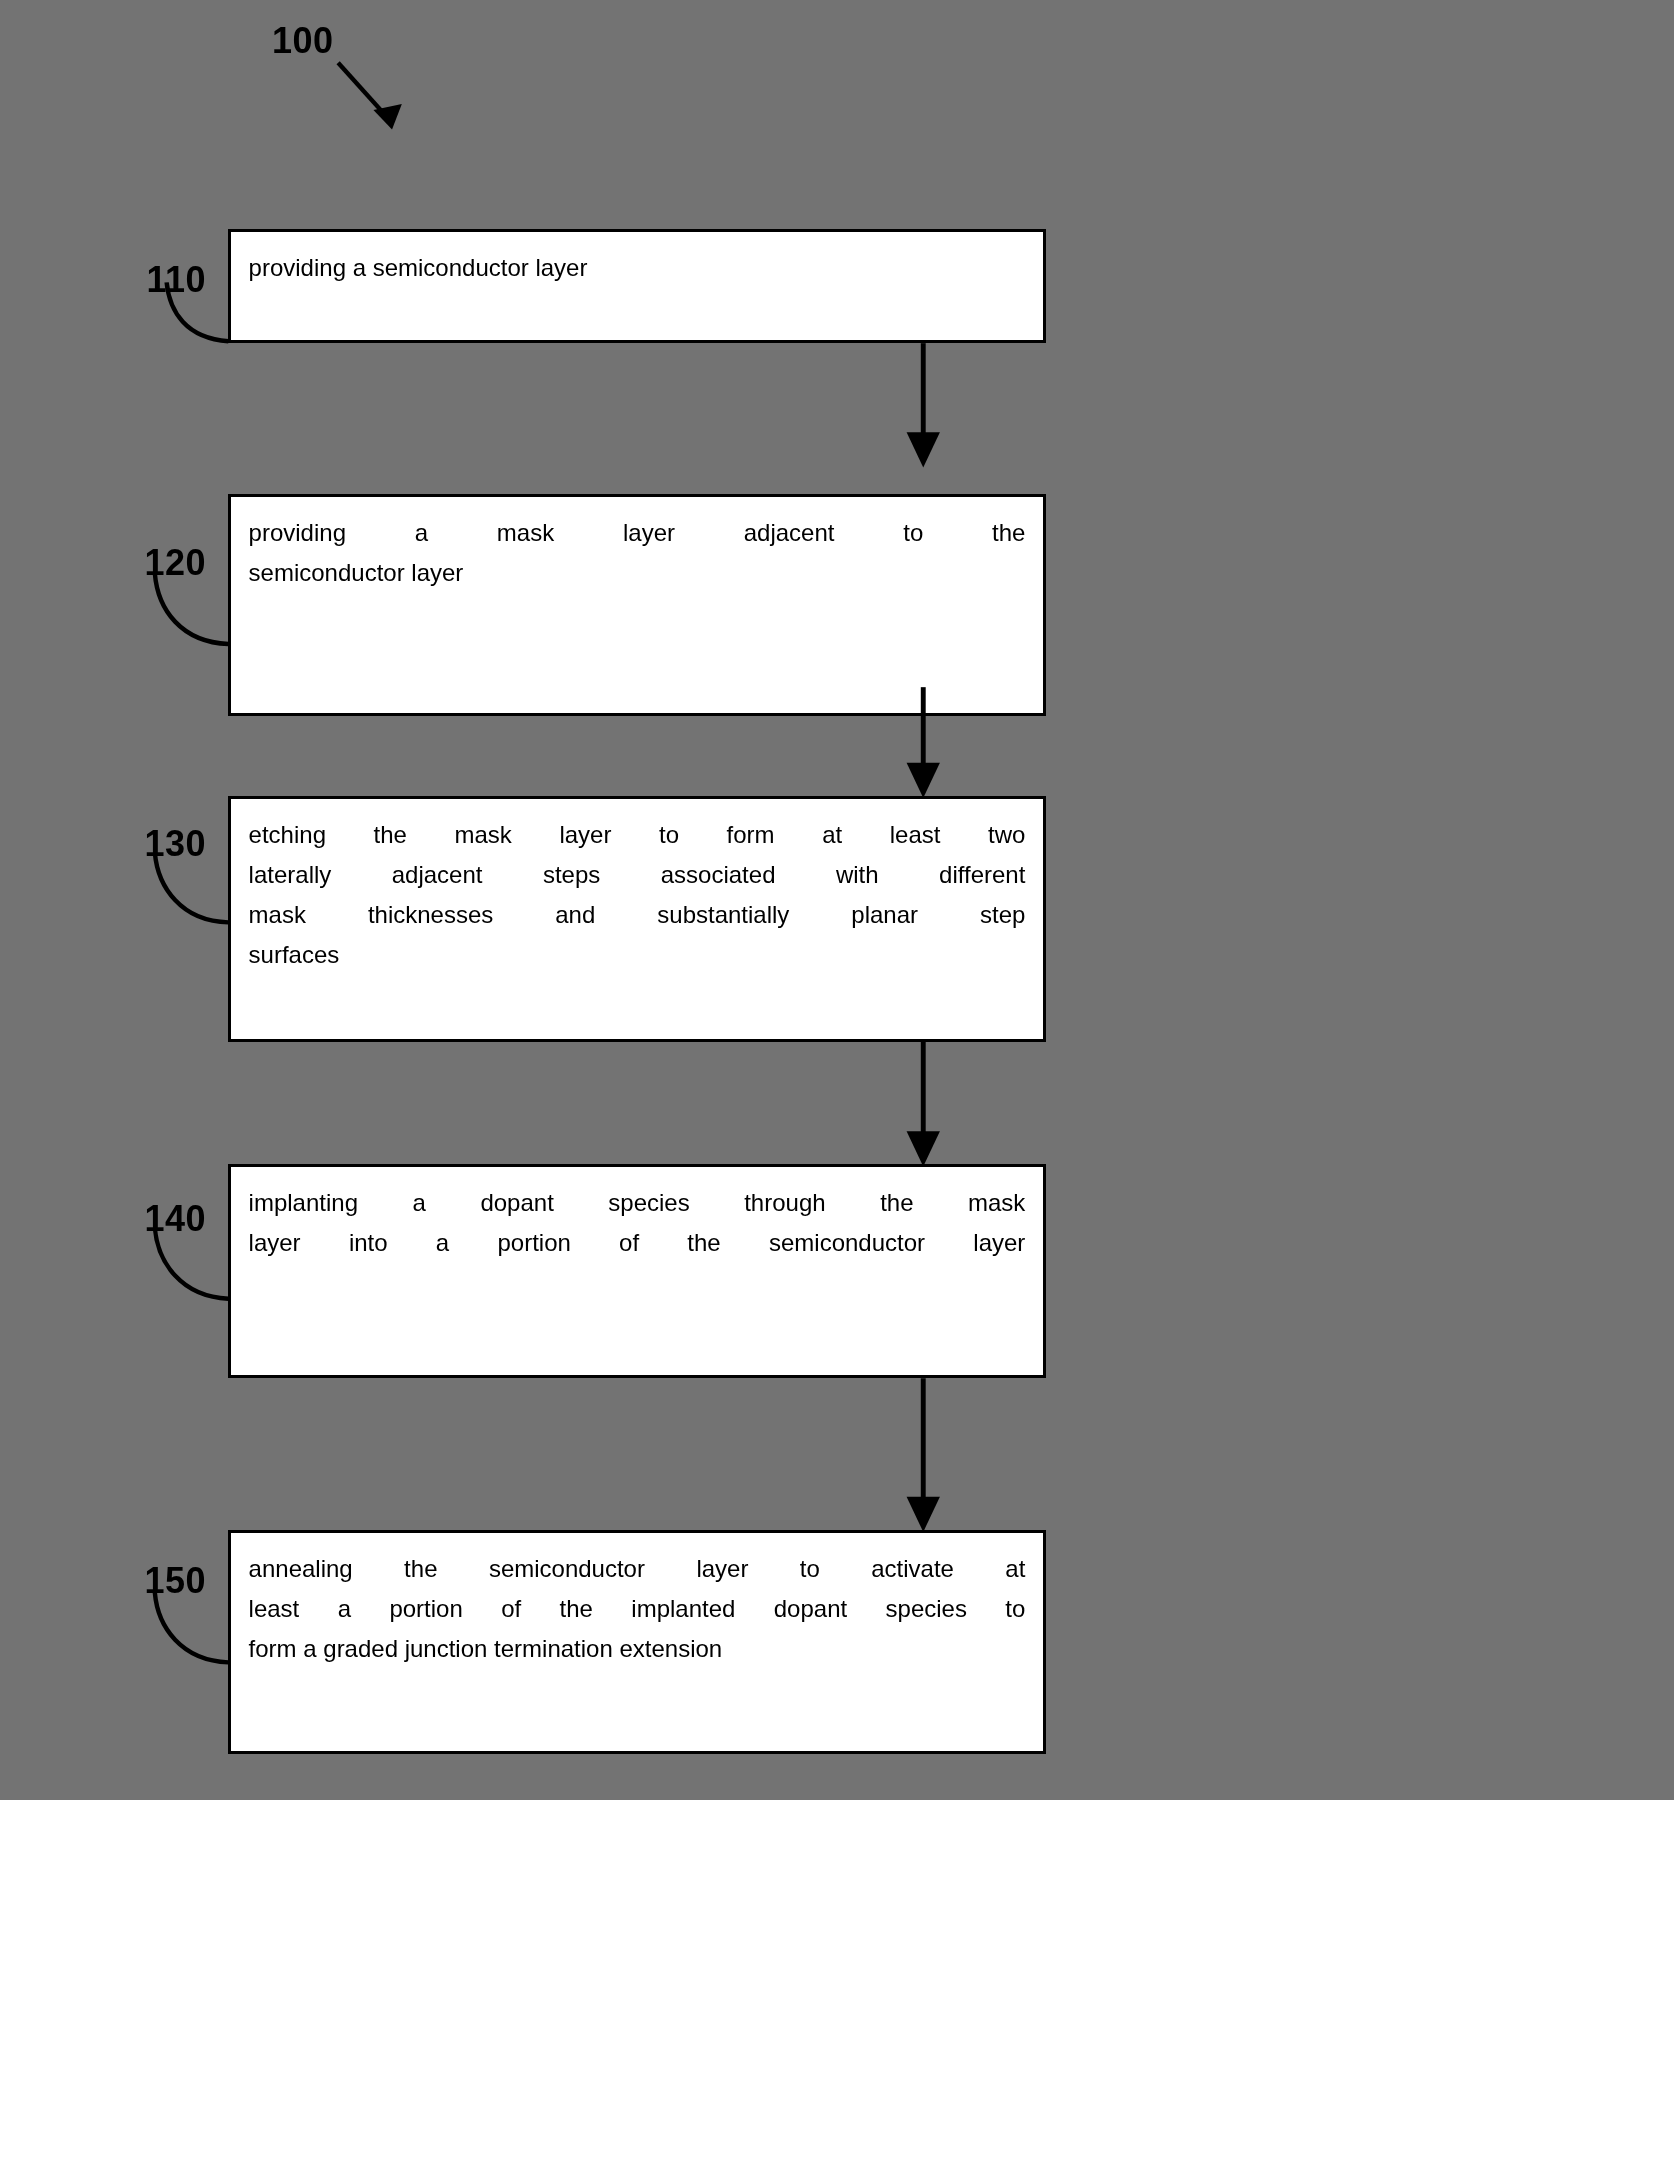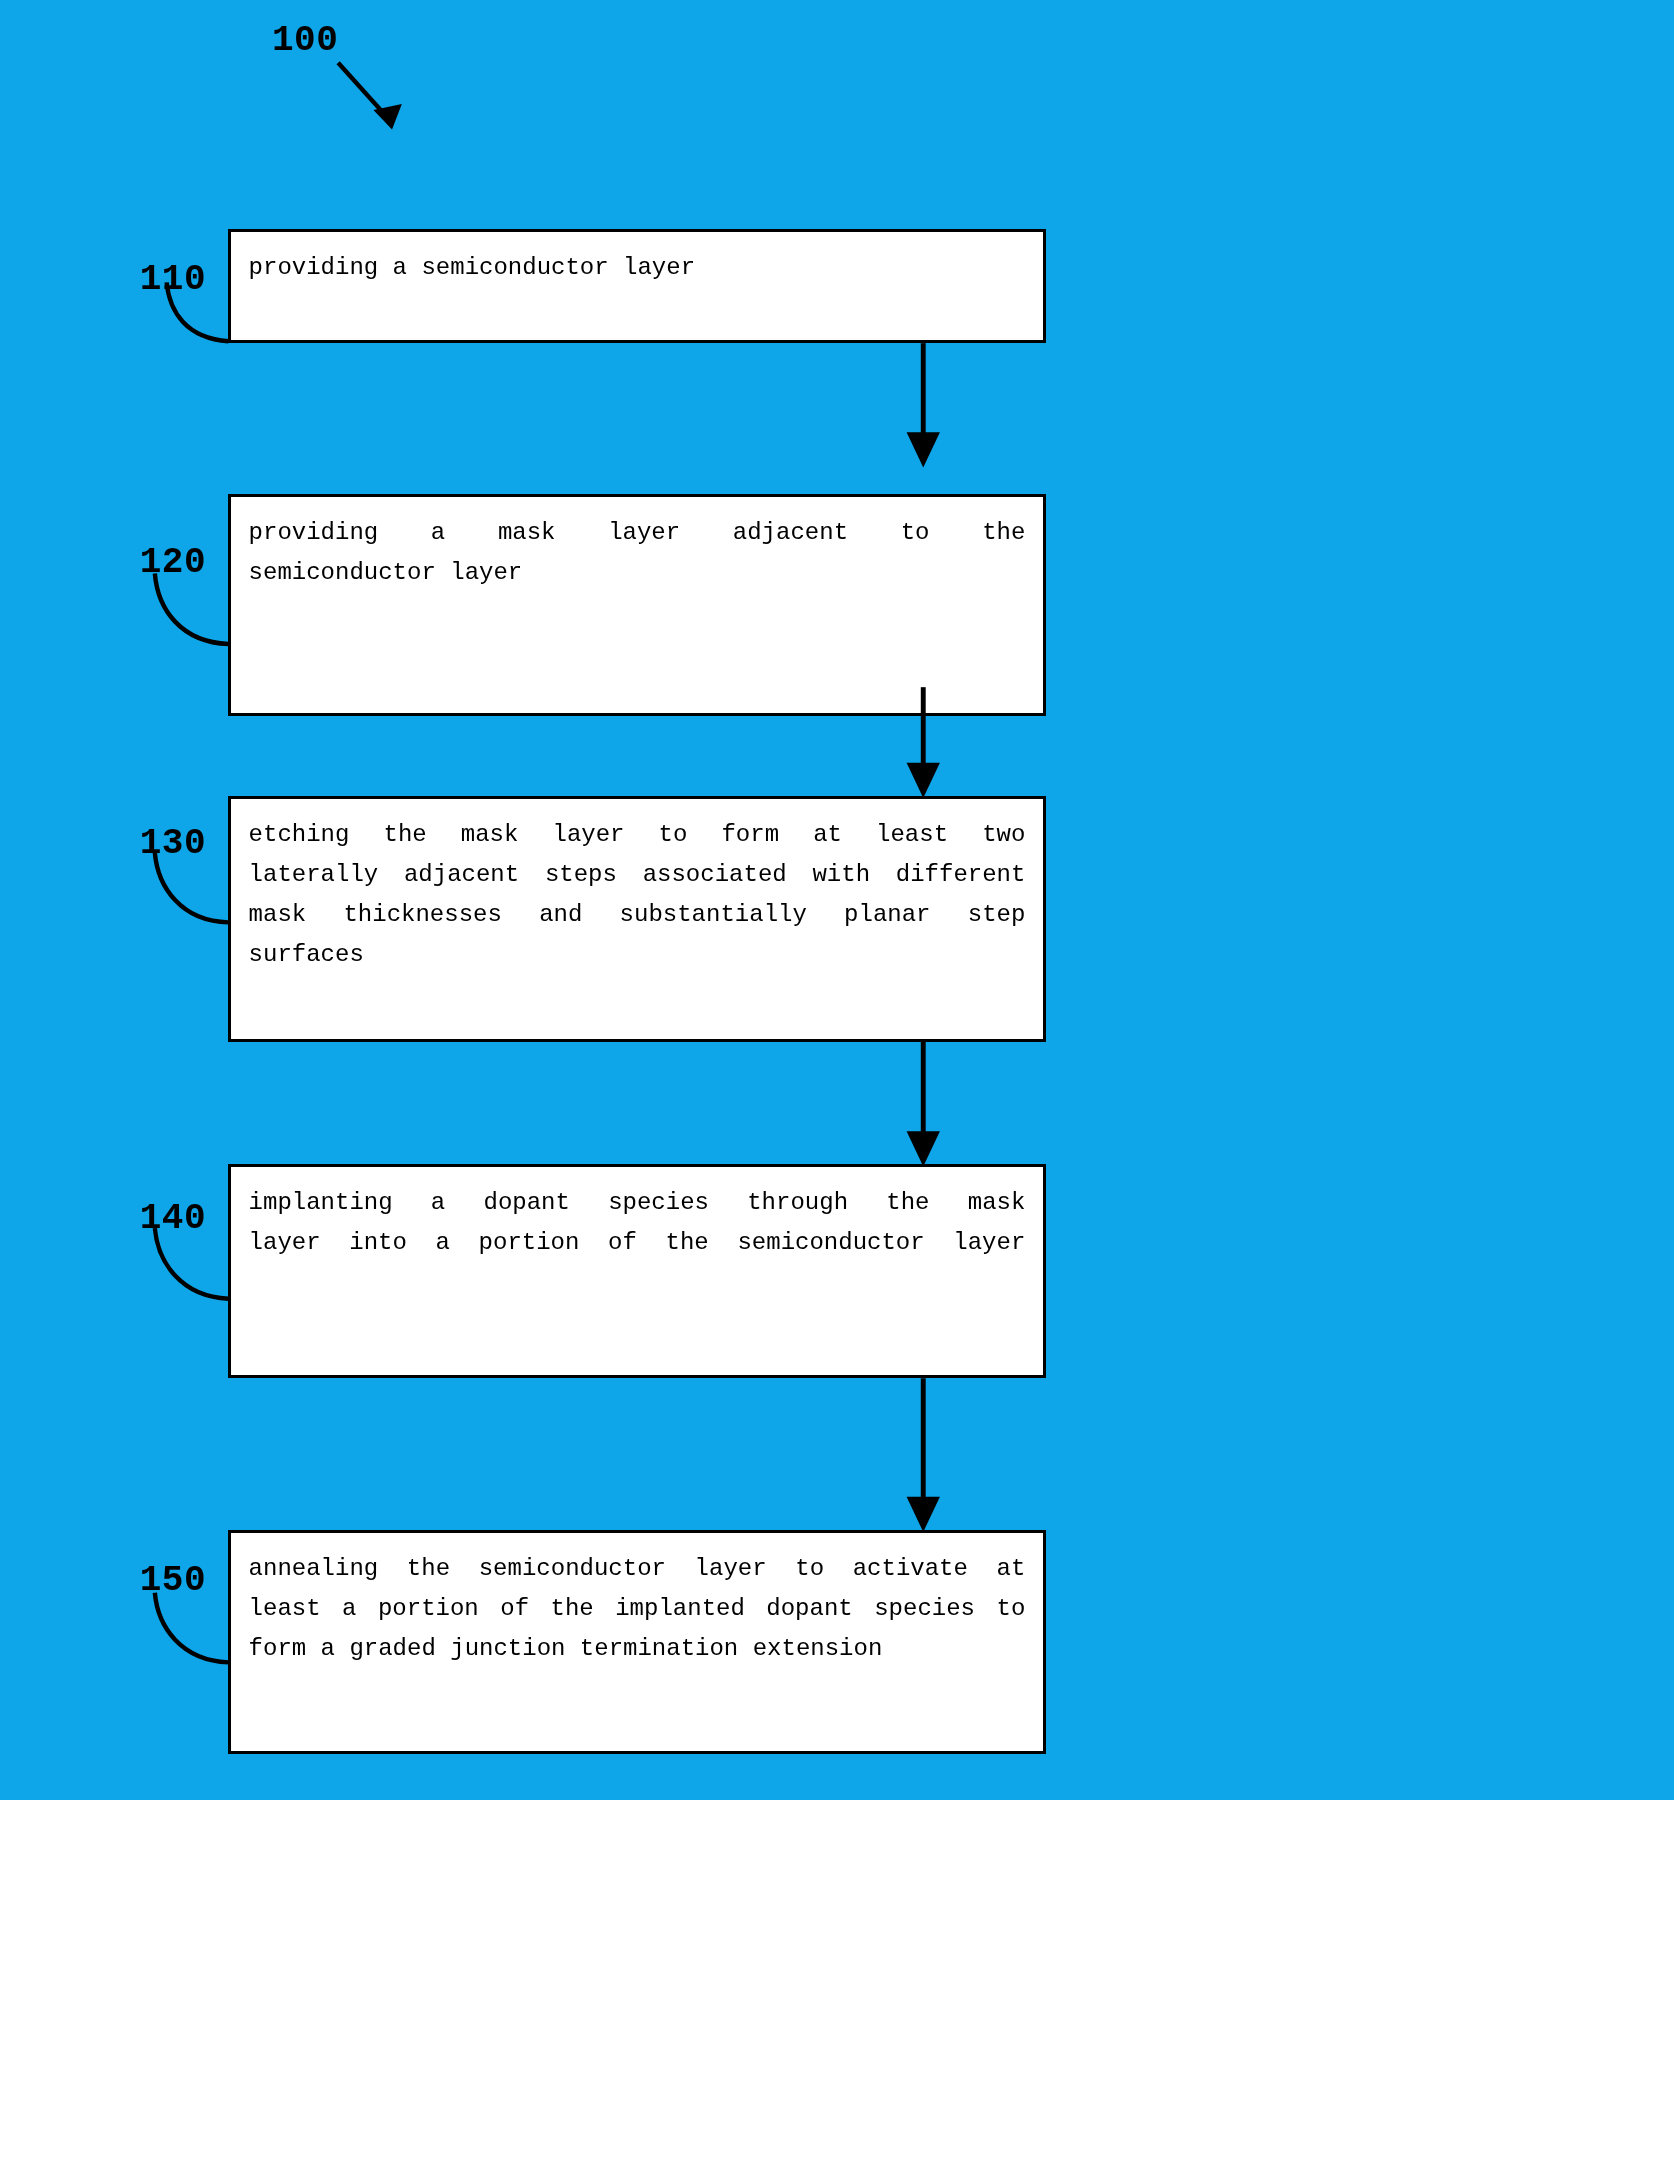--- a/index.html
+++ b/index.html
@@ -4,22 +4,22 @@
 <style>
   html, body {
     margin: 0;
     padding: 0;
     background: #ffffff;
   }
   #page {
     position: relative;
     width: 1674px;
     height: 1800px;
-    background: #0ea5e9;
-    font-family: Liberation Mono, monospace;
+    background: #737373;
+    font-family: Liberation Sans, sans-serif;
     color: #000000;
     overflow: hidden;
   }
 
   
   .fig-ref {
     position: absolute;
     font-weight: bold;
     font-size: 36px;
     letter-spacing: 0.5px;

